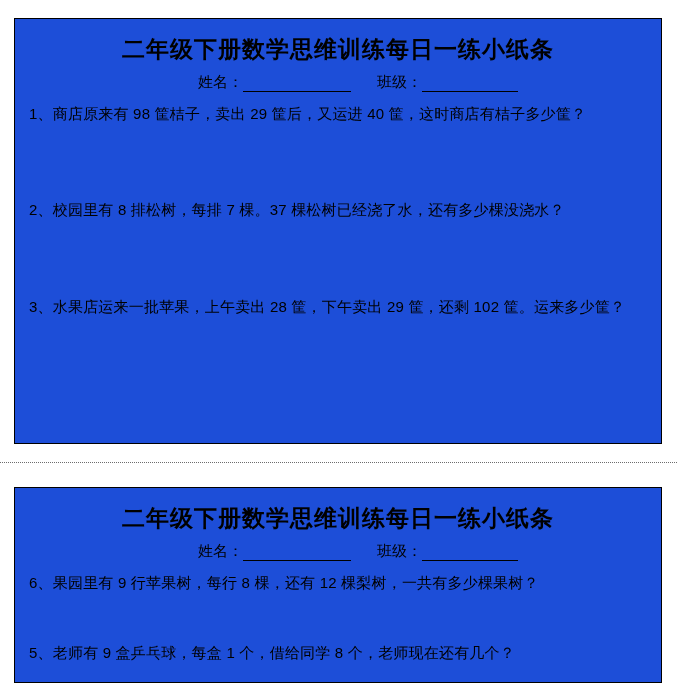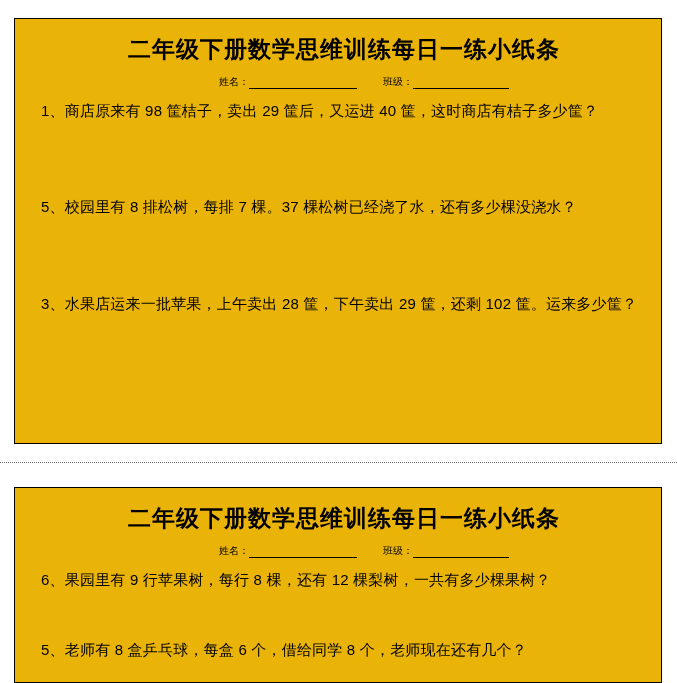--- a/index.html
+++ b/index.html
@@ -20,22 +20,22 @@
     position: relative;
     box-sizing: border-box;
     padding: 0;
   }
   .sheet {
     position: absolute;
     left: 14px;
     width: 648px;
     box-sizing: border-box;
     border: 1.5px solid #000000;
-    background: #eab308;
-    padding: 10px 14px 12px 26px;
+    background: #1d4ed8;
+    padding: 10px 14px 12px 14px;
   }
   .sheet-1 { top: 18px; height: 426px; }
   .sheet-2 { top: 487px; height: 196px; overflow: hidden; }
 
   .title {
     text-align: center;
     font-weight: bold;
     font-size: 23px;
     letter-spacing: 1px;
     line-height: 1.4;
@@ -49,21 +49,21 @@
     gap: 26px;
     font-size: 15px;
     margin: 8px 0 2px 0;
     padding-left: 40px;
   }
   .field {
     display: flex;
     align-items: flex-end;
     white-space: nowrap;
   }
-  .field-label { font-size: 10px; }
+  .field-label { font-size: 15px; }
   .field-line {
     display: inline-block;
     border-bottom: 1.3px solid #000000;
     height: 15px;
   }
   .line-name { width: 108px; }
   .line-class { width: 96px; }
 
   .rule {
     position: absolute;
@@ -101,38 +101,38 @@
         <span class="field-label">姓名：</span>
         <span class="field-line line-name"></span>
       </div>
       <div class="field">
         <span class="field-label">班级：</span>
         <span class="field-line line-class"></span>
       </div>
     </div>
     <div class="qlist">
       <div class="q">1、商店原来有 98 筐桔子，卖出 29 筐后，又运进 40 筐，这时商店有桔子多少筐？</div>
-      <div class="q">5、校园里有 8 排松树，每排 7 棵。37 棵松树已经浇了水，还有多少棵没浇水？</div>
+      <div class="q">2、校园里有 8 排松树，每排 7 棵。37 棵松树已经浇了水，还有多少棵没浇水？</div>
       <div class="q">3、水果店运来一批苹果，上午卖出 28 筐，下午卖出 29 筐，还剩 102 筐。运来多少筐？</div>
     </div>
   </div>
 
   <div class="rule"></div>
 
   <div class="sheet sheet-2">
     <div class="title">二年级下册数学思维训练每日一练小纸条</div>
     <div class="fields">
       <div class="field">
         <span class="field-label">姓名：</span>
         <span class="field-line line-name"></span>
       </div>
       <div class="field">
         <span class="field-label">班级：</span>
         <span class="field-line line-class"></span>
       </div>
     </div>
     <div class="qlist">
       <div class="q">6、果园里有 9 行苹果树，每行 8 棵，还有 12 棵梨树，一共有多少棵果树？</div>
-      <div class="q">5、老师有 8 盒乒乓球，每盒 6 个，借给同学 8 个，老师现在还有几个？</div>
+      <div class="q">5、老师有 9 盒乒乓球，每盒 1 个，借给同学 8 个，老师现在还有几个？</div>
     </div>
   </div>
 
 </div>
 
 </body></html>

